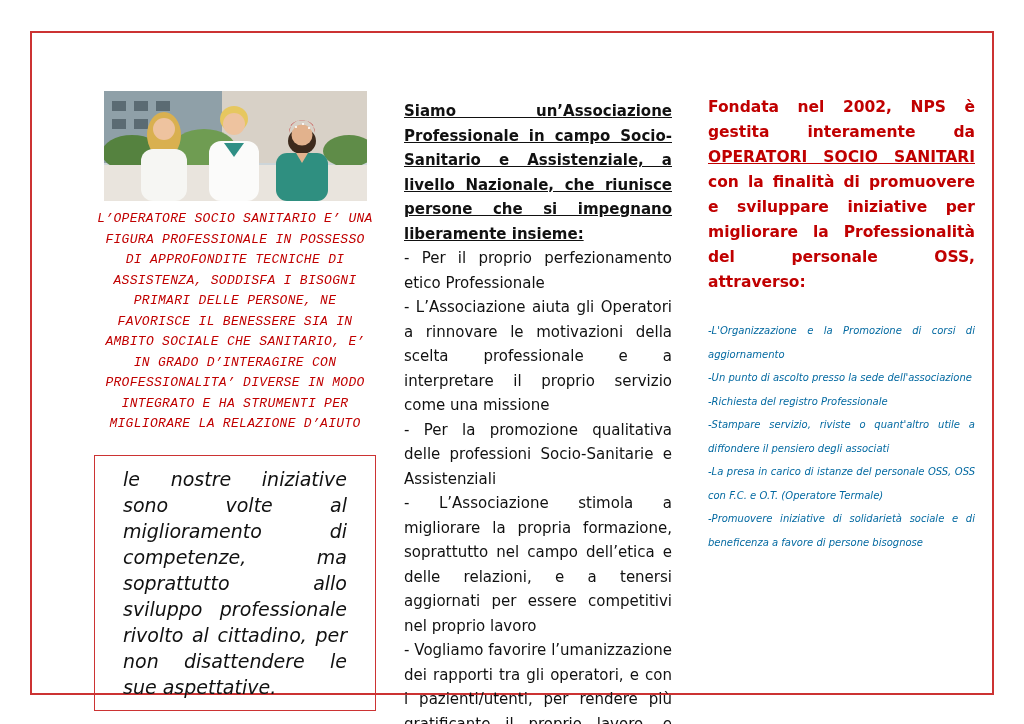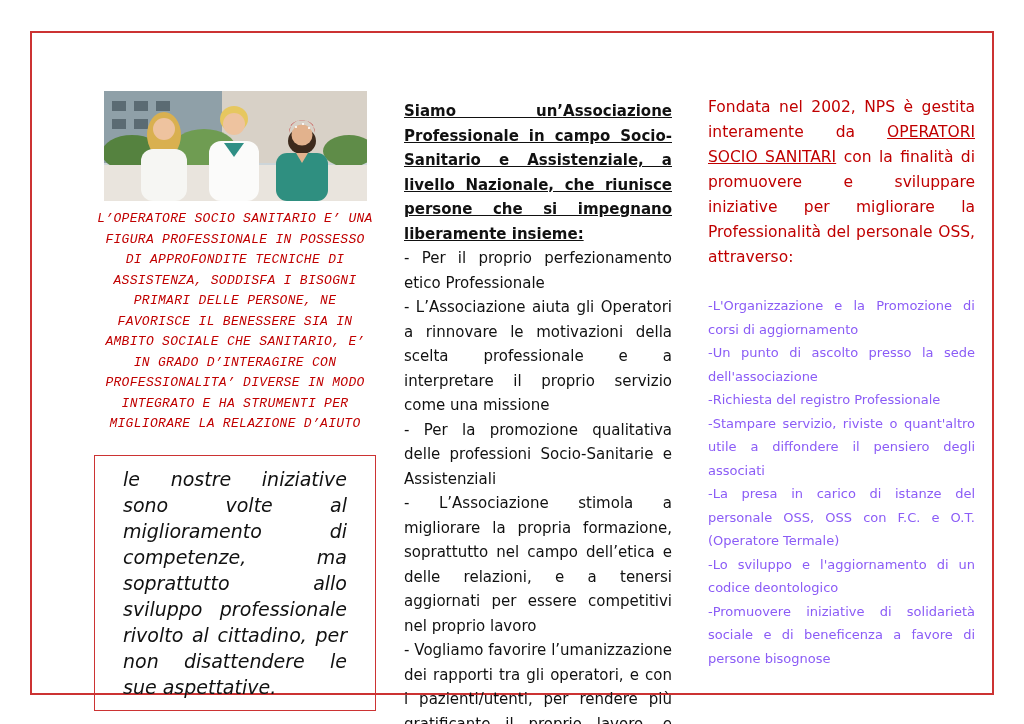--- a/index.html
+++ b/index.html
@@ -62,28 +62,30 @@
     font-weight: bold;
     text-decoration: underline;
   }
 
   .right-intro {
     margin: 0 0 24px 0;
     font-size: 15.5px;
     line-height: 25px;
     text-align: justify;
     color: #c00000;
+    font-weight: bold;
   }
   .right-intro .u { text-decoration: underline; }
   .col-right .right-item {
     margin: 0;
-    font-size: 13px;
+    font-size: 10px;
     line-height: 23.5px;
     text-align: justify;
-    color: #8b5cf6;
+    color: #0369a1;
+    font-style: italic;
   }
 </style>
 </head>
 <body>
 
 <div class="page">
   <div class="frame">
 
     <div class="col col-left">
       <svg class="photo" viewBox="0 0 263 110" width="263" height="110" role="img" aria-label="photo">
@@ -137,18 +139,17 @@
     </div>
 
     <div class="col col-right">
       <p class="right-intro"><span>Fondata nel 2002, NPS è gestita interamente da </span><span class="u">OPERATORI SOCIO SANITARI</span><span> con la finalità di promuovere e sviluppare iniziative per migliorare la Professionalità del personale OSS, attraverso:</span></p>
 
       <p class="right-item">-L'Organizzazione e la Promozione di corsi di aggiornamento</p>
       <p class="right-item">-Un punto di ascolto presso la sede dell'associazione</p>
       <p class="right-item">-Richiesta del registro Professionale</p>
       <p class="right-item">-Stampare servizio, riviste o quant'altro utile a diffondere il pensiero degli associati</p>
       <p class="right-item">-La presa in carico di istanze del personale OSS, OSS con F.C. e O.T. (Operatore Termale)</p>
-      <p class="right-item">-Lo sviluppo e l'aggiornamento di un codice deontologico</p>
       <p class="right-item">-Promuovere iniziative di solidarietà sociale e di beneficenza a favore di persone bisognose</p>
     </div>
 
   </div>
 </div>
 
 </body></html>

